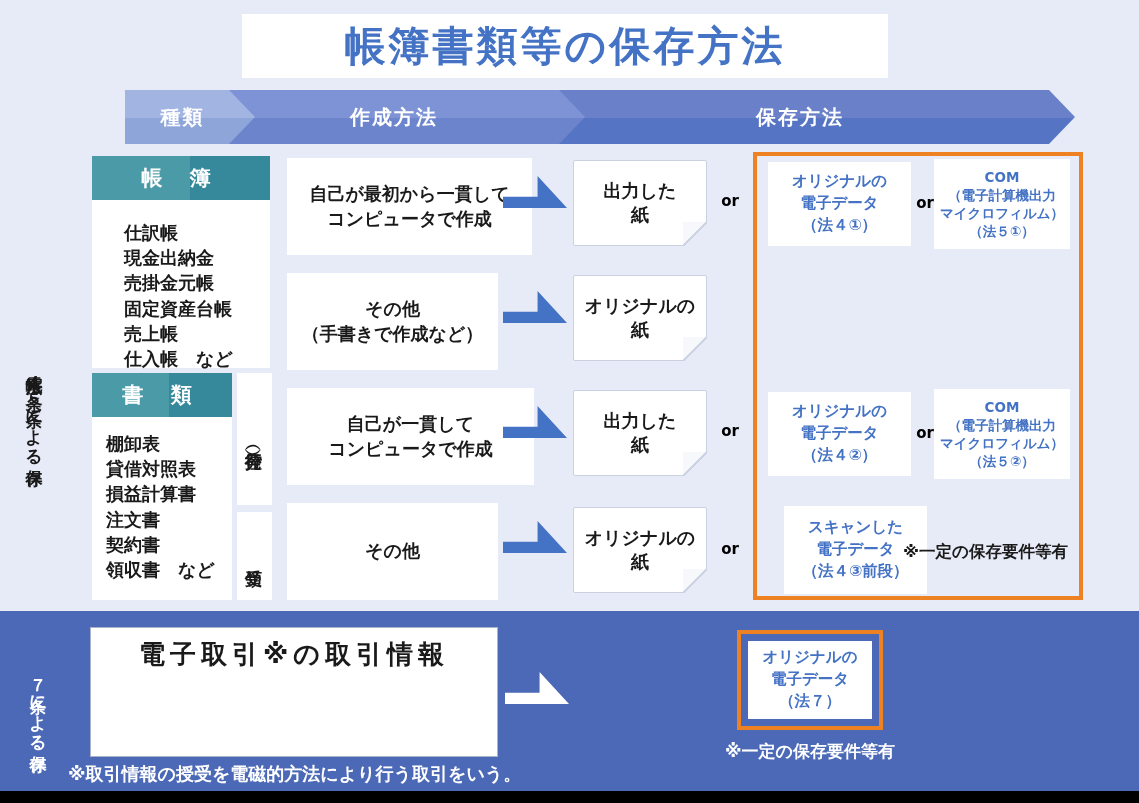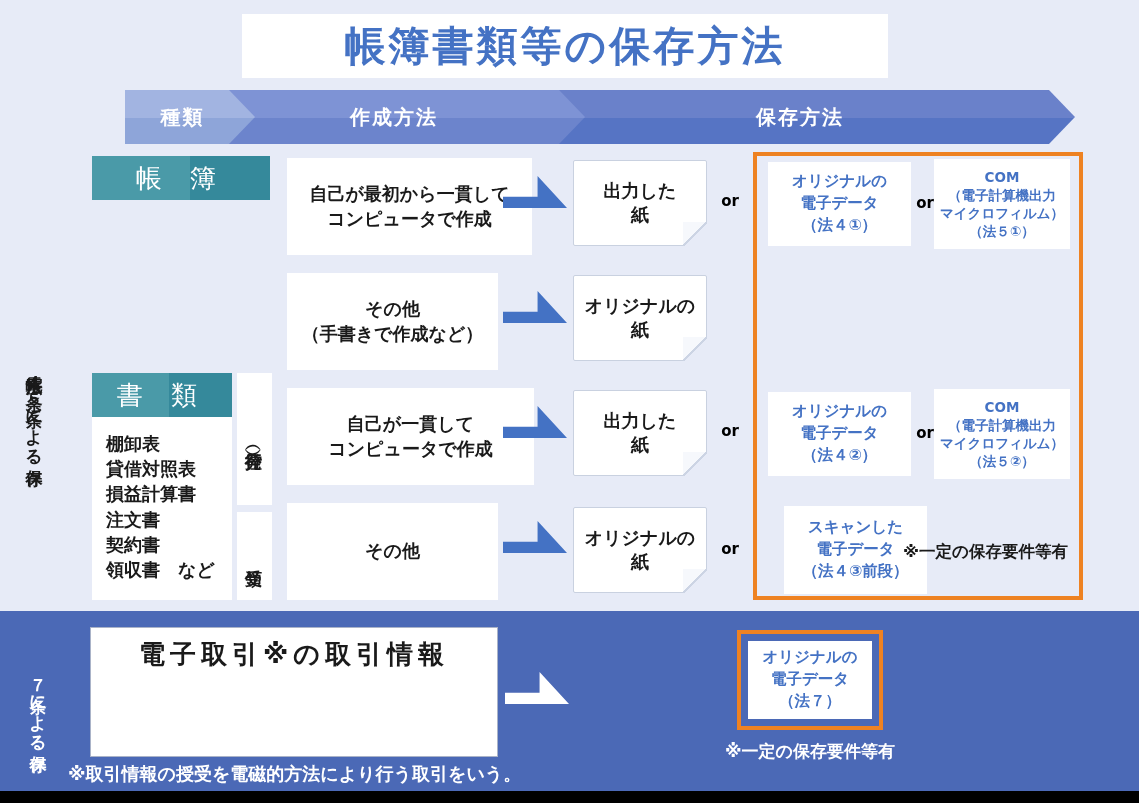--- a/index.html
+++ b/index.html
@@ -20,21 +20,21 @@
 
   
   .chev{height:54px;clip-path:polygon(0 0,calc(100% - 26px) 0,100% 50%,calc(100% - 26px) 100%,0 100%);}
   .chev1{background:linear-gradient(180deg,#a2b4e1 0 52%,#8ea5d9 52%);}
   .chev2{background:linear-gradient(180deg,#7e93d5 0 52%,#6c84cc 52%);}
   .chev3{background:linear-gradient(180deg,#6a81ca 0 52%,#5674c4 52%);}
   .banner-label{color:#ffffff;font-size:20px;font-weight:700;letter-spacing:2px;text-align:center;}
 
   
   .teal{background:linear-gradient(90deg,#4a9aa8 0 55%,#35899b 55%);color:#fff;
-        font-size:26px;font-weight:400;letter-spacing:10px;}
+        font-size:21px;font-weight:700;letter-spacing:10px;}
   .white-box{background:#ffffff;}
   .list{font-size:18px;font-weight:700;line-height:1.4;}
   .vtext{writing-mode:vertical-rl;text-orientation:mixed;font-weight:700;}
 
   
   .flow-arrow{clip-path:polygon(0 65%,54% 65%,54% 0,100% 100%,0 100%);}
   .flow-blue{background:#4472c4;}
   .flow-white{background:#ffffff;}
 
   
@@ -73,20 +73,30 @@
   <div class="abs chev chev3" style="left:125px;top:90px;width:950px;"></div>
   <div class="abs chev chev2" style="left:125px;top:90px;width:460px;"></div>
   <div class="abs chev chev1" style="left:125px;top:90px;width:130px;"></div>
   <div class="abs banner-label" style="left:130px;top:104px;width:105px;">種類</div>
   <div class="abs banner-label" style="left:294px;top:104px;width:200px;">作成方法</div>
   <div class="abs banner-label" style="left:700px;top:104px;width:200px;">保存方法</div>
 
   <div class="abs vtext center" style="left:18px;top:230px;width:34px;height:360px;font-size:17px;">電帳法４条（５条）による保存</div>
 
   <div class="abs teal center" style="left:92px;top:156px;width:178px;height:44px;">帳 簿</div>
+  <div class="abs white-box" style="left:92px;top:200px;width:178px;height:168px;">
+    <div class="list" style="padding:20px 0 0 32px;">
+      <div>仕訳帳</div>
+      <div>現金出納金</div>
+      <div>売掛金元帳</div>
+      <div>固定資産台帳</div>
+      <div>売上帳</div>
+      <div>仕入帳　など</div>
+    </div>
+  </div>
 
   <div class="abs teal center" style="left:92px;top:373px;width:140px;height:44px;">書 類</div>
   <div class="abs white-box" style="left:92px;top:417px;width:140px;height:183px;">
     <div class="list" style="padding:14px 0 0 14px;">
       <div>棚卸表</div>
       <div>貸借対照表</div>
       <div>損益計算書</div>
       <div>注文書</div>
       <div>契約書</div>
       <div>領収書　など</div>

